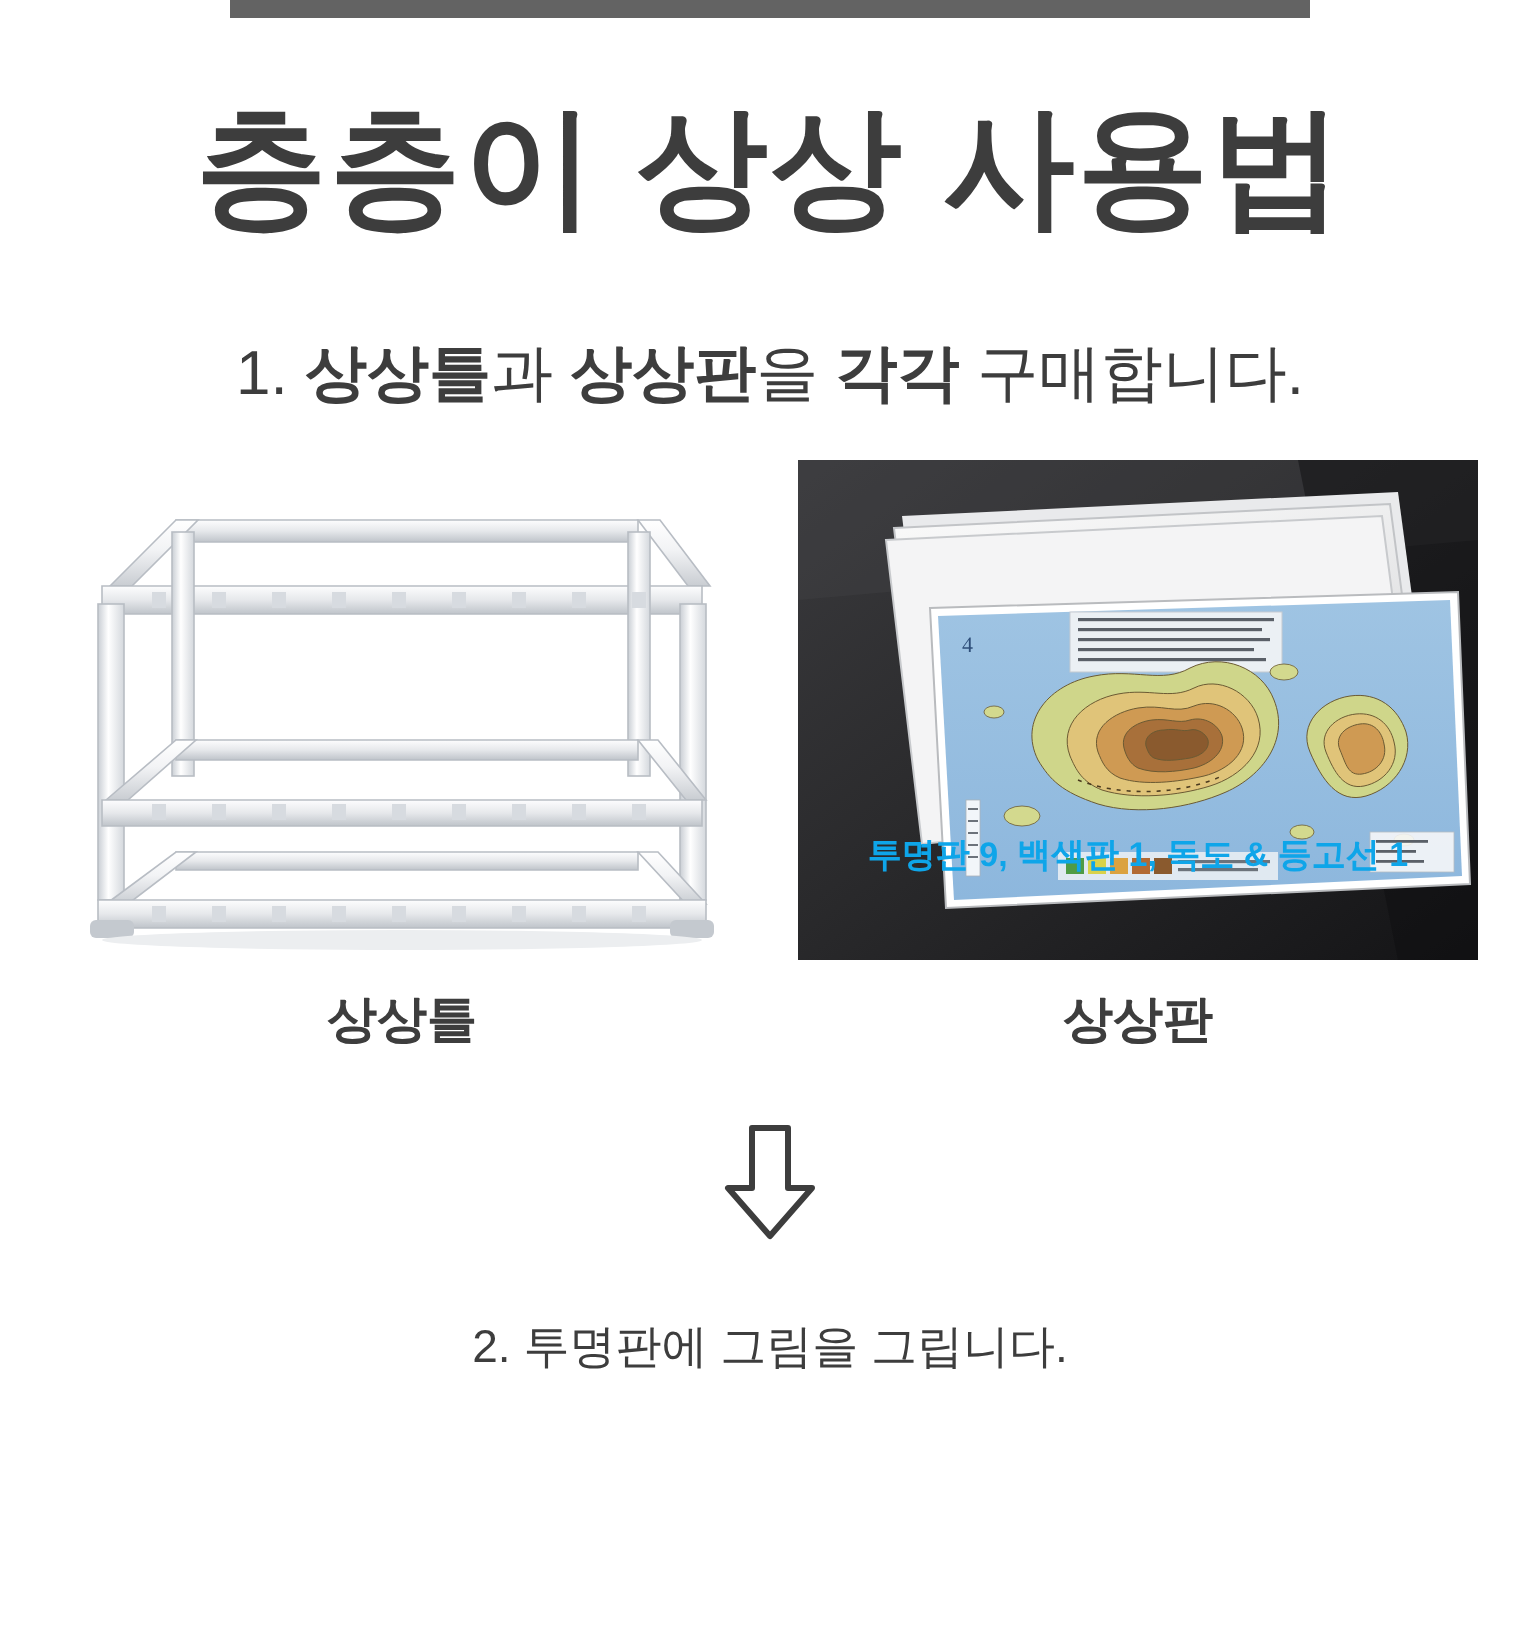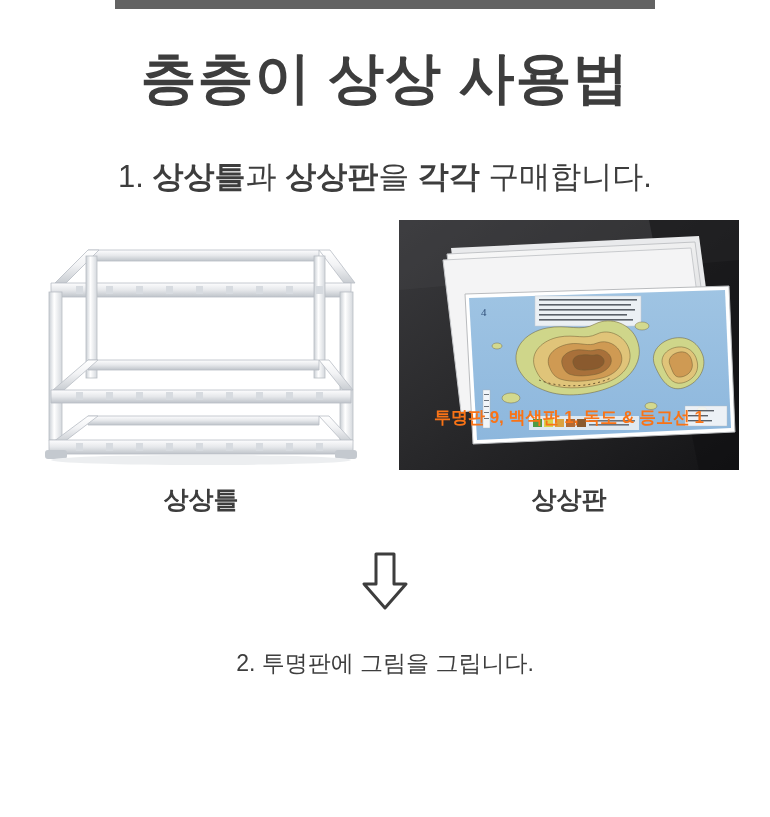--- a/index.html
+++ b/index.html
@@ -26,21 +26,21 @@
   .top-bar {
     width: 540px;
     height: 9px;
     background: #636363;
   }
 
   
   .title {
     margin-top: 38px;
     text-align: center;
-    font-size: 56px;
+    font-size: 66px;
     font-weight: 700;
     color: #3d3d3d;
     letter-spacing: 1px;
     line-height: 1;
   }
 
   
   .step-line {
     margin-top: 54px;
     text-align: center;
@@ -91,21 +91,21 @@
   .board-svg { display:block; }
 
   .overlay-text {
     position: absolute;
     left: 0;
     right: 0;
     top: 186px;
     text-align: center;
     font-size: 17px;
     font-weight: 700;
-    color: #f97316;
+    color: #0ea5e9;
     white-space: nowrap;
   }
 
   
   .arrow-wrap {
     margin-top: 34px;
     display: flex;
     justify-content: center;
   }
 

